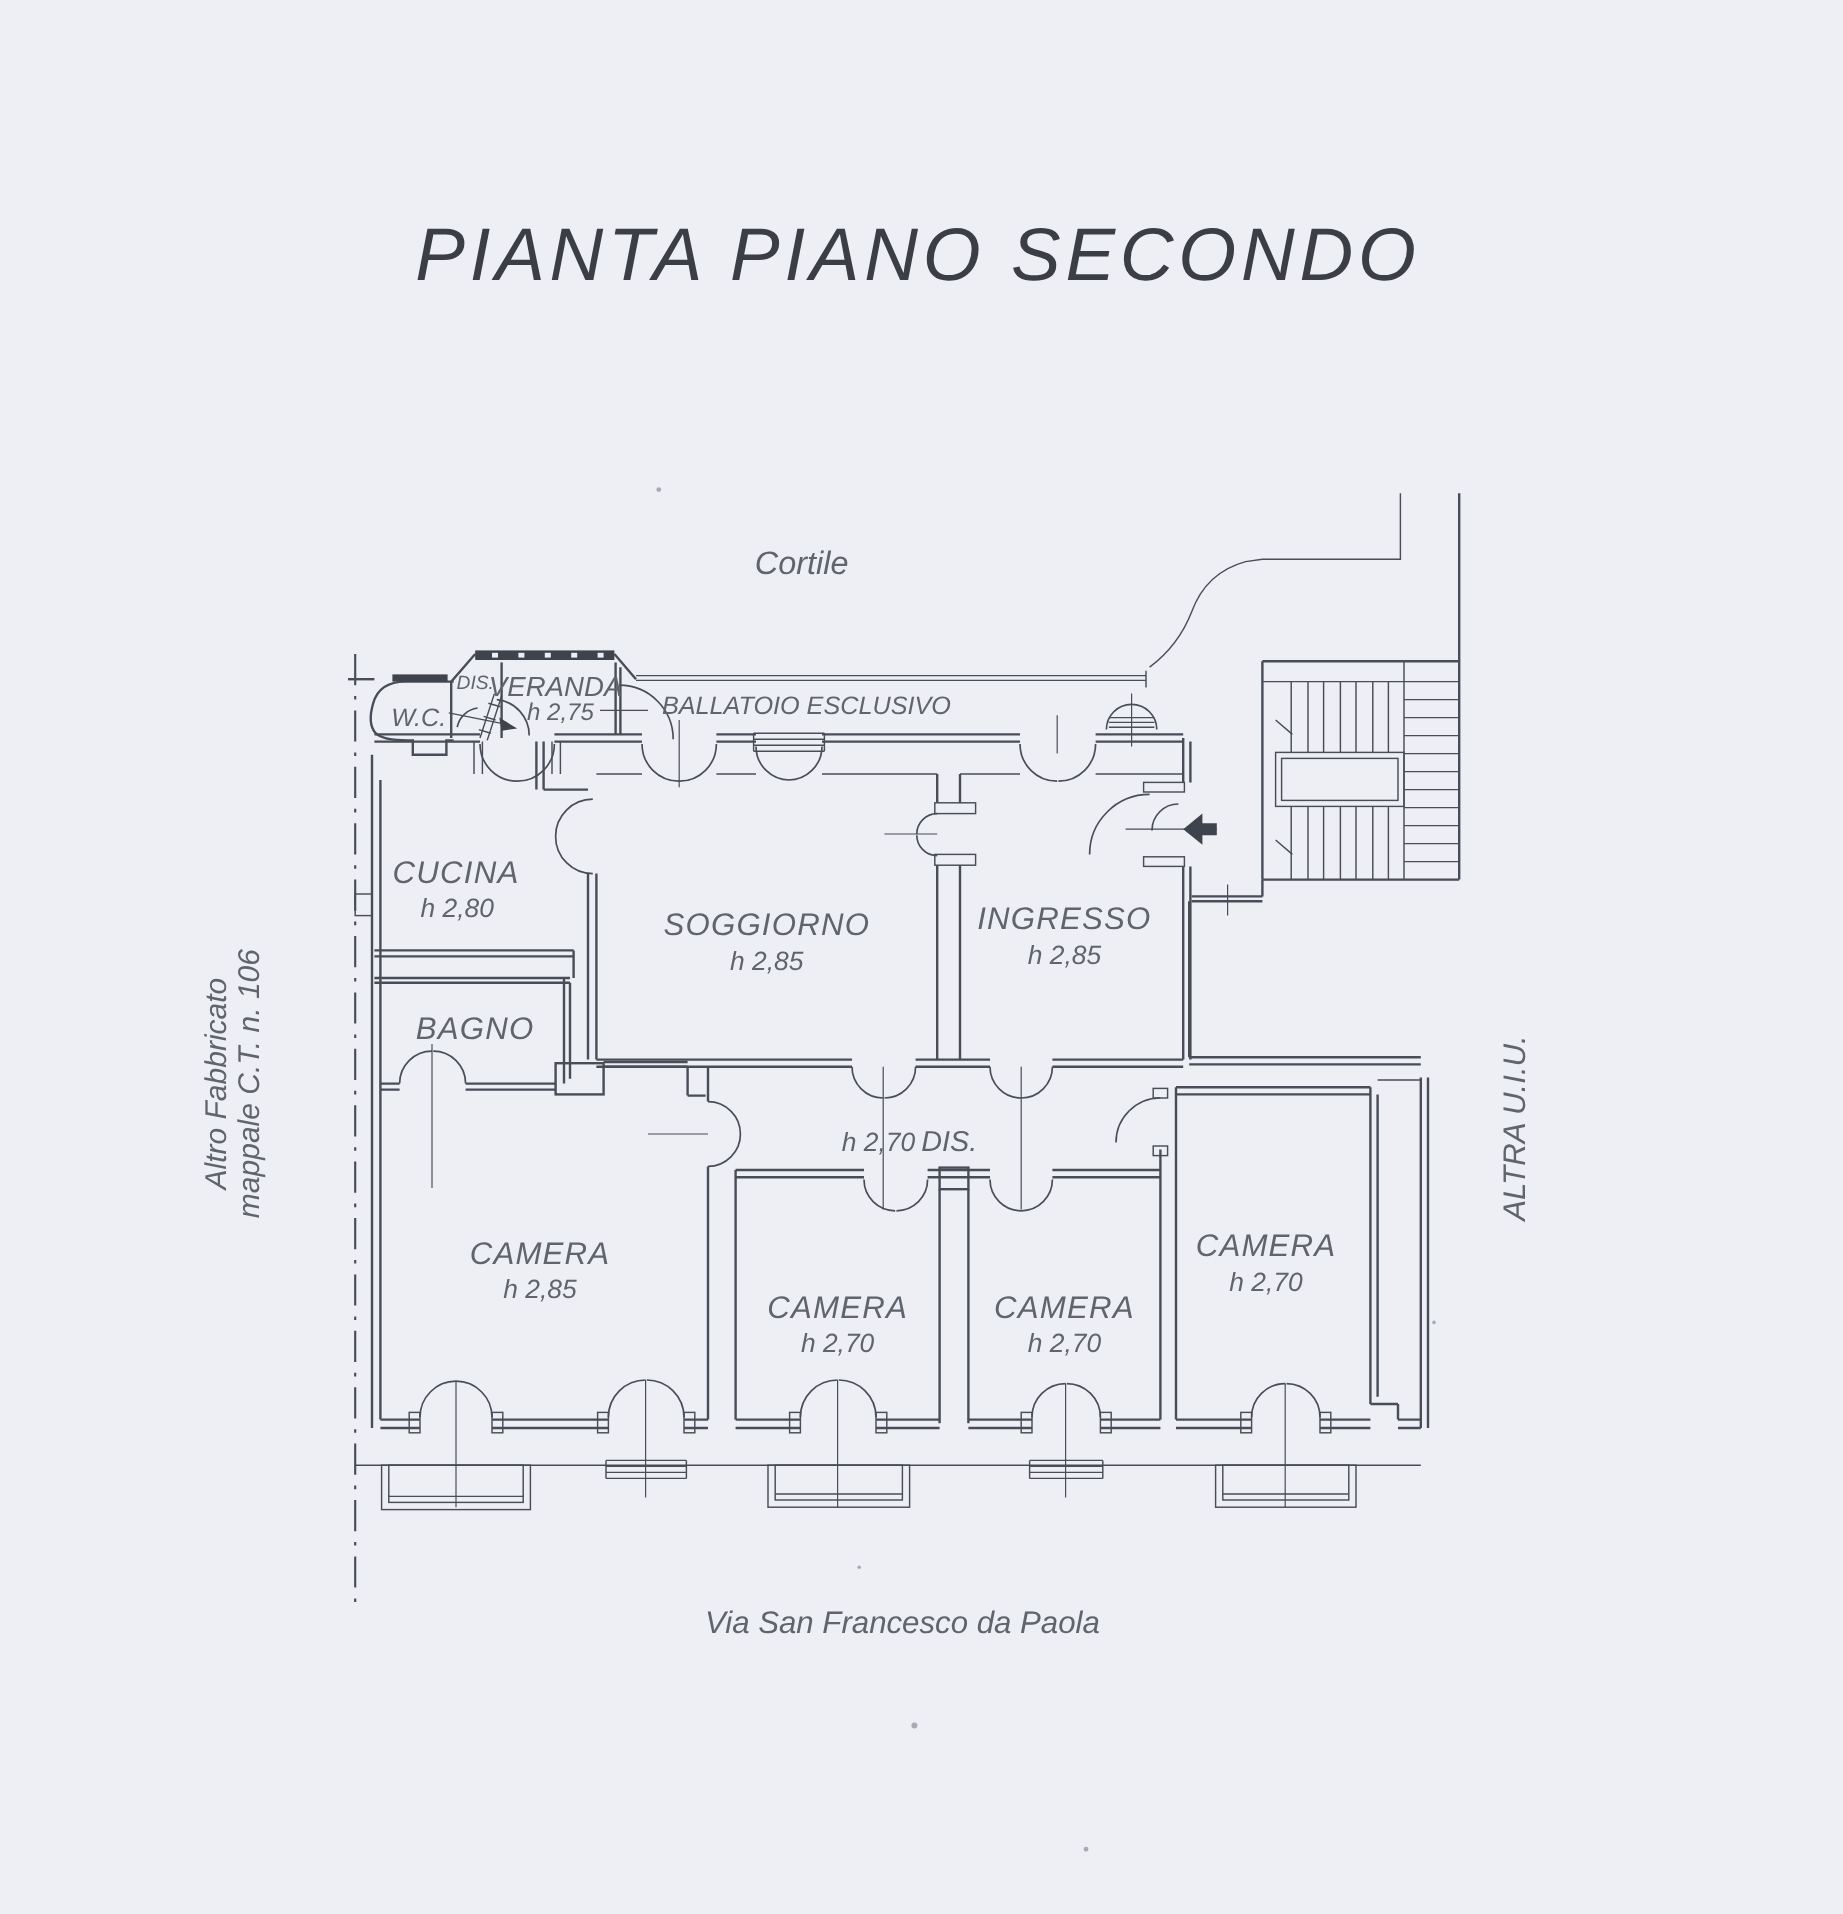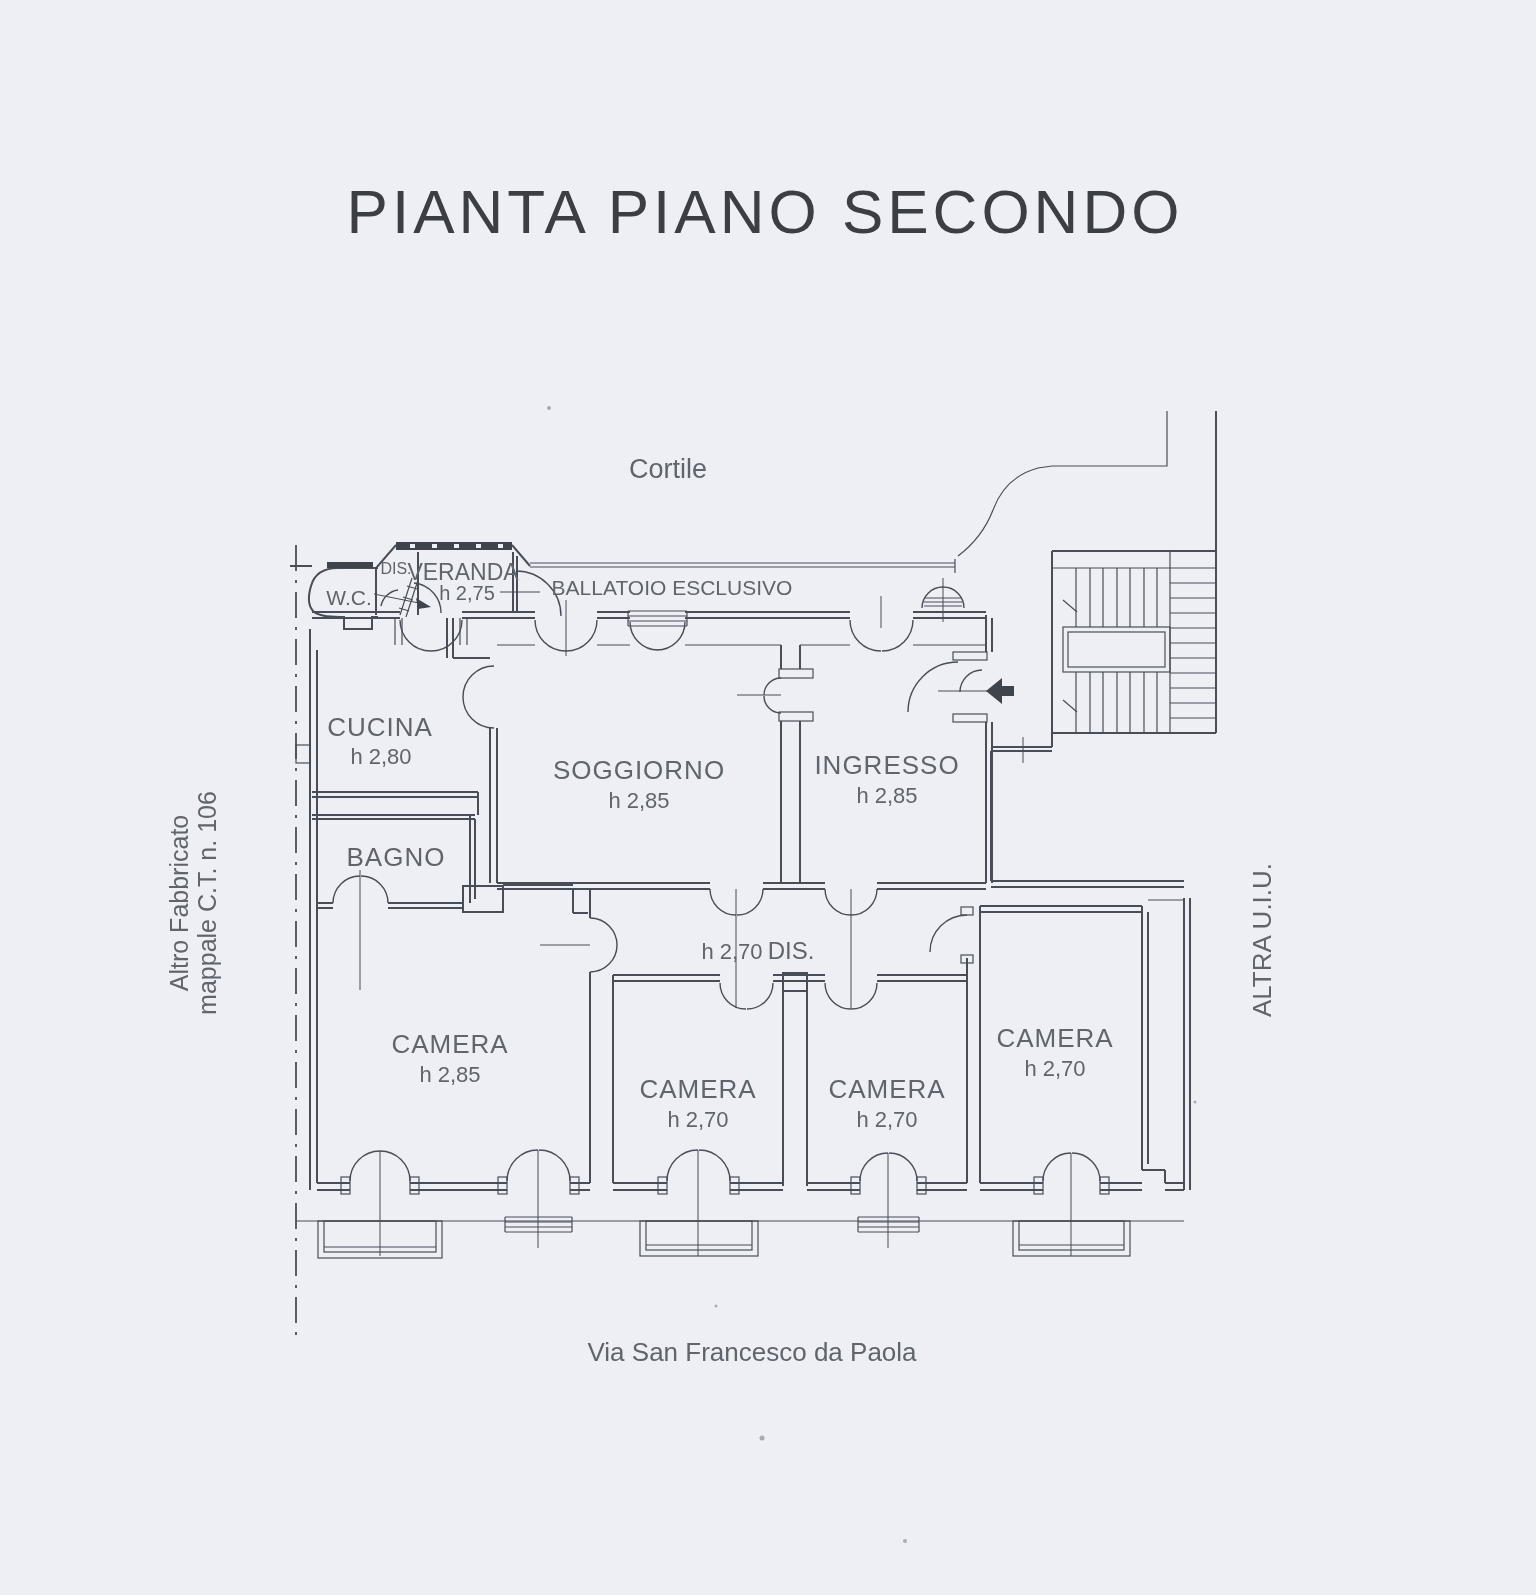--- a/index.html
+++ b/index.html
@@ -2,21 +2,21 @@
 <html><head>
 <meta charset="utf-8">
 <style>
   html,body{margin:0;padding:0;}
   body{
     width:1536px;height:1595px;
     background:#edeff4;
     font-family:"Liberation Sans", sans-serif;
     overflow:hidden;
   }
-  #scan{position:relative;width:1536px;height:1595px;background:#edeff4;}
+  #scan{position:relative;width:1536px;height:1595px;background:#edeff4;font-style:italic;}
   svg{display:block;}
   text{fill:#5f646d;}
   .title-text{fill:#3b3f45;letter-spacing:4px;}
   .room-name{font-size:26px;letter-spacing:1px;}
   .room-h{font-size:22px;}
   .wall{stroke:#484d57;fill:none;stroke-width:2;}
   .wallthin{stroke:#484d57;fill:none;stroke-width:1.2;}
   .door{stroke:#484d57;fill:none;stroke-width:1.4;}
   .axis{stroke:#484d57;fill:none;stroke-width:1;}
   .darkfill{fill:#3f434c;stroke:none;}

